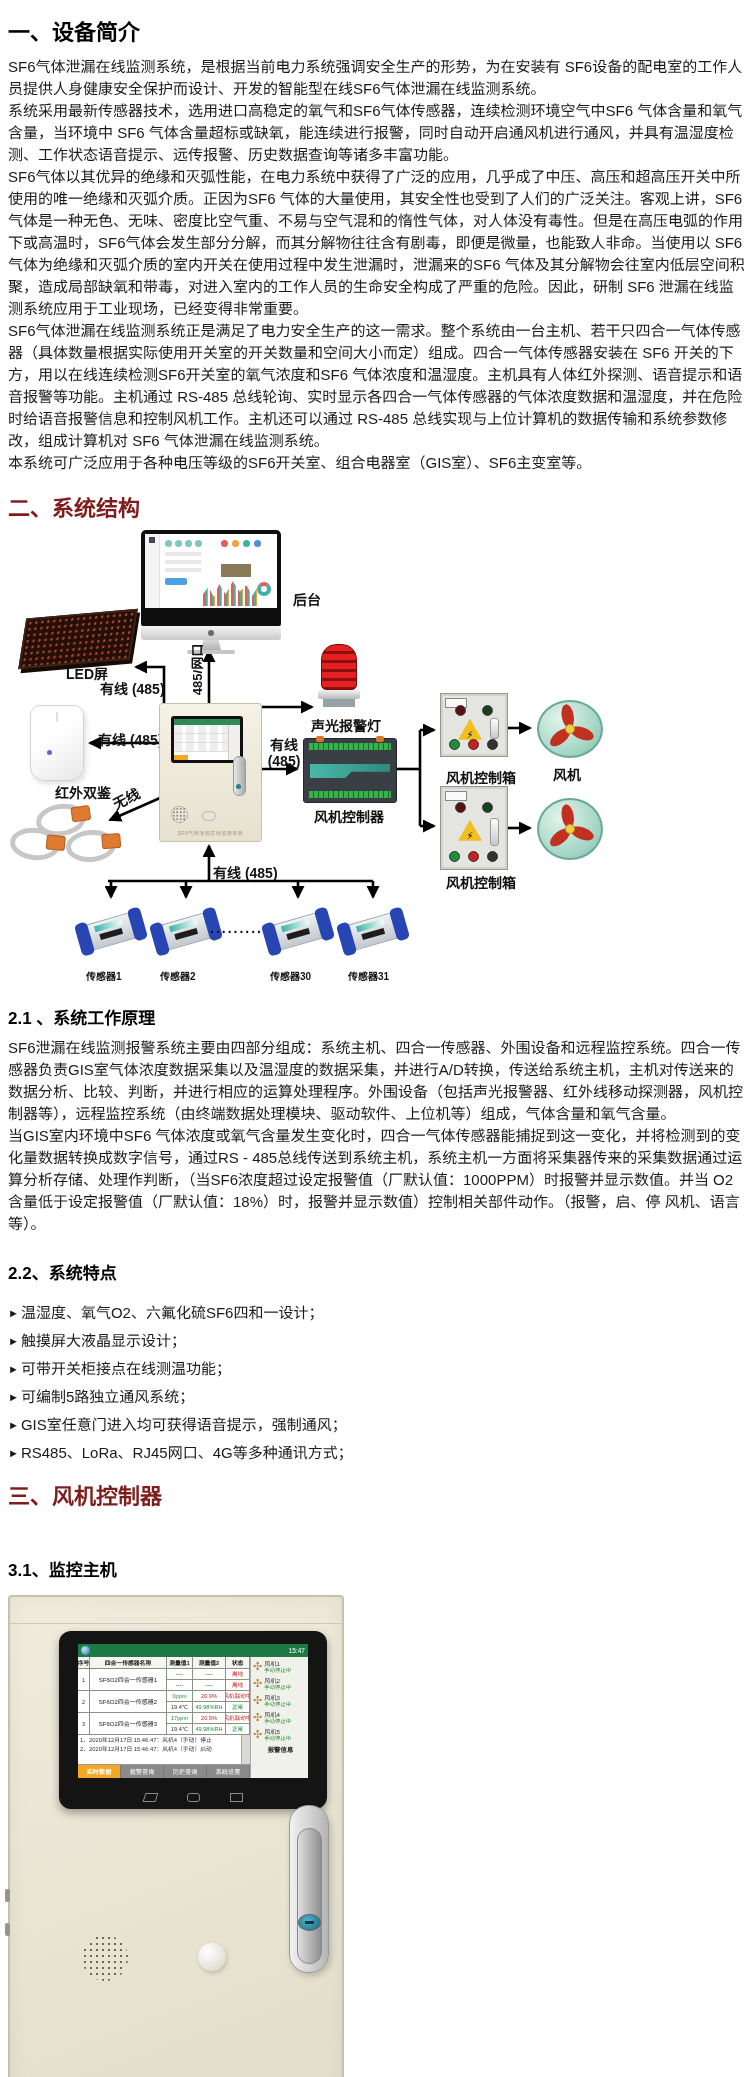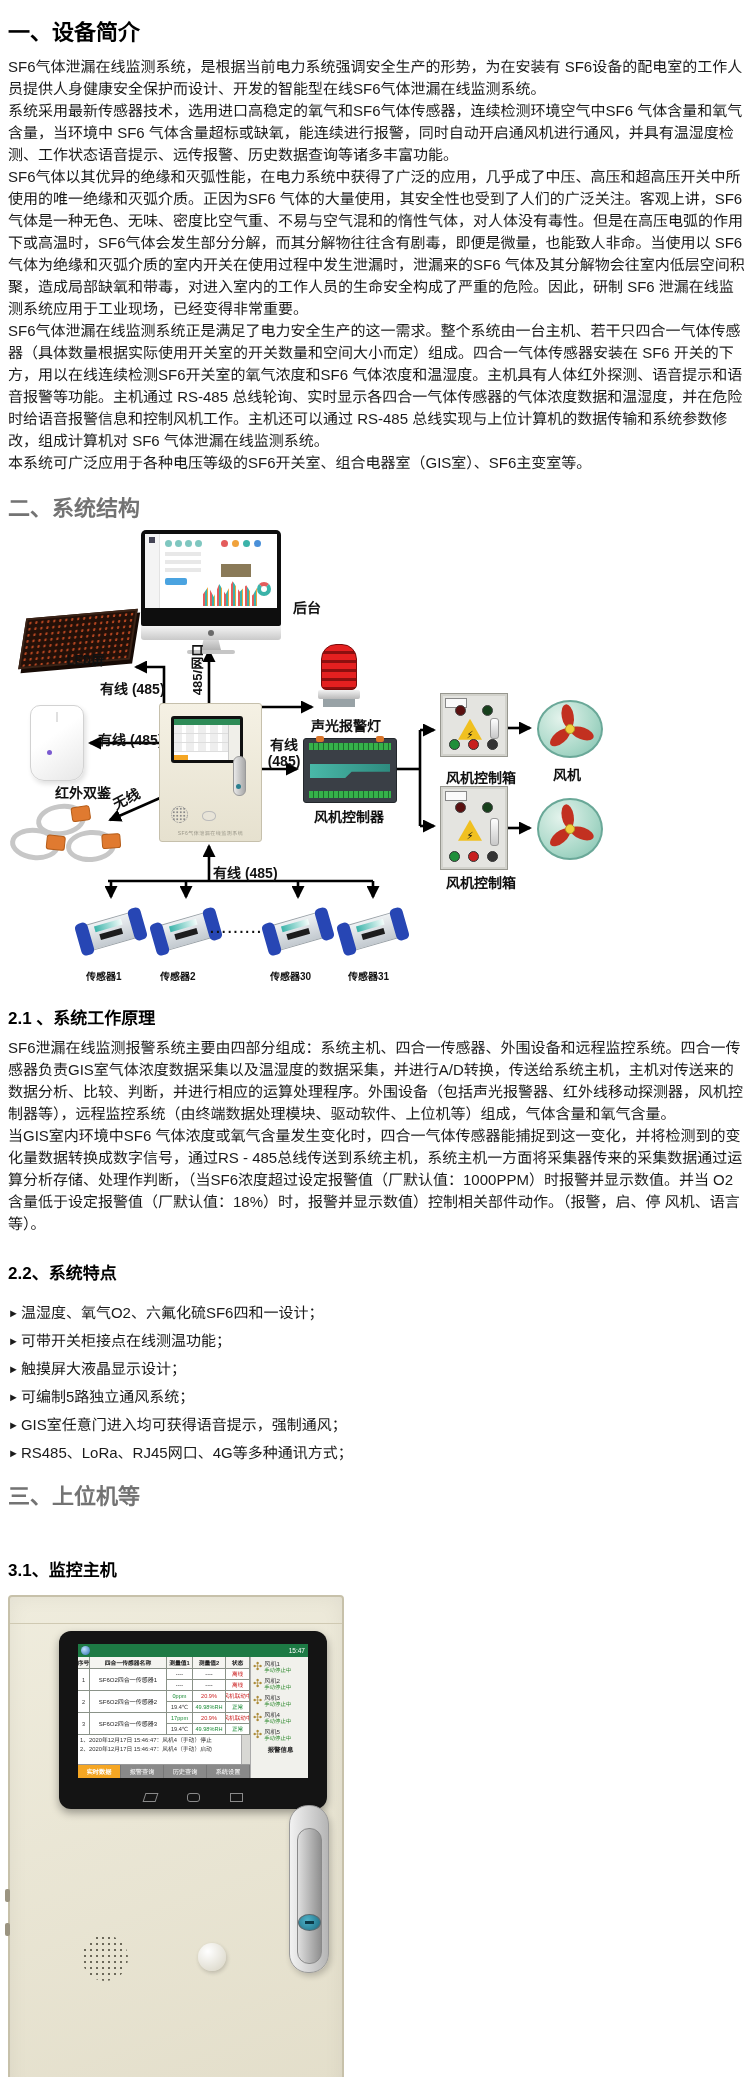--- a/index.html
+++ b/index.html
@@ -1,19 +1,19 @@
 <!DOCTYPE html>
 <html lang="zh-CN"><head>
 <meta charset="utf-8">
 <style>
   html,body{margin:0;padding:0;background:#fff;color:#111;
     font-family:"Liberation Sans","DejaVu Sans",sans-serif;}
   .page{width:750px;margin:0 auto;padding:2px 5px 20px 8px;box-sizing:border-box;}
   h1.sec{font-size:22px;font-weight:bold;margin:12px 0 10px;color:#000;}
-  h2.sec{font-size:22px;font-weight:bold;margin:16px 0 8px;color:#737373;}
+  h2.sec{font-size:22px;font-weight:bold;margin:16px 0 8px;color:#7f1d1d;}
   h3.sec{font-size:17px;font-weight:bold;margin:16px 0 8px;color:#000;}
   p.body{margin:0;font-size:15px;line-height:22px;color:#1a1a1a;}
   .feature{font-size:15px;line-height:22px;margin:0 0 6px;color:#1a1a1a;}
   .feature .mk{font-size:11px;vertical-align:1px;margin-right:2px;}
 
   
   .diagram{position:relative;width:735px;height:458px;margin:6px 0 2px;}
   .dsvg{position:absolute;left:0;top:0;}
   .dlabel{position:absolute;font-weight:bold;font-size:14px;color:#111;white-space:nowrap;}
   .dlabel.small{font-size:10px;}
@@ -252,24 +252,24 @@
           <span class="p-btn"></span>
           <span class="p-map"></span>
           <span class="p-chart"></span>
           <span class="p-donut"></span>
         </div>
       </div>
       <div class="chin"></div>
       <div class="stand"></div>
       <div class="base"></div>
     </div>
-    <div class="dlabel" style="left:285px;top:67px;">后台</div>
+    <div class="dlabel" style="left:285px;top:59px;">后台</div>
 
     <div class="led"></div>
-    <div class="dlabel" style="left:58px;top:119px;font-family:Liberation Mono, monospace;">LED屏</div>
+    <div class="dlabel" style="left:58px;top:133px;">LED屏</div>
     <div class="dlabel" style="left:92px;top:148px;">有线 (485)</div>
     <div class="dlabel" style="left:152px;top:130px;width:72px;text-align:center;transform:rotate(-90deg);font-size:13px;">485/网口</div>
 
     <div class="beacon">
       <div class="b-dome"></div>
       <div class="b-base"></div>
       <div class="b-foot"></div>
     </div>
     <div class="dlabel" style="left:303px;top:185px;">声光报警灯</div>
 
@@ -390,36 +390,36 @@
 
   <h3 class="sec">2.1 、系统工作原理</h3>
   <p class="body">SF6泄漏在线监测报警系统主要由四部分组成：系统主机、四合一传感器、外围设备和远程监控系统。四合一传感器负责GIS室气体浓度数据采集以及温湿度的数据采集，并进行A/D转换，传送给系统主机，主机对传送来的数据分析、比较、判断，并进行相应的运算处理程序。外围设备（包括声光报警器、红外线移动探测器，风机控制器等），远程监控系统（由终端数据处理模块、驱动软件、上位机等）组成，气体含量和氧气含量。</p>
   <p class="body">当GIS室内环境中SF6 气体浓度或氧气含量发生变化时，四合一气体传感器能捕捉到这一变化，并将检测到的变化量数据转换成数字信号，通过RS - 485总线传送到系统主机，系统主机一方面将采集器传来的采集数据通过运算分析存储、处理作判断，（当SF6浓度超过设定报警值（厂默认值：1000PPM）时报警并显示数值。并当 O2 含量低于设定报警值（厂默认值：18%）时，报警并显示数值）控制相关部件动作。（报警，启、停 风机、语言等）。</p>
 
   <h3 class="sec" style="margin:24px 0 18px;">2.2、系统特点</h3>
   <div class="feature">
     <span class="mk">►</span><span>温湿度、氧气O2、六氟化硫SF6四和一设计；</span>
   </div>
   <div class="feature">
+    <span class="mk">►</span><span>触摸屏大液晶显示设计；</span>
+  </div>
+  <div class="feature">
     <span class="mk">►</span><span>可带开关柜接点在线测温功能；</span>
-  </div>
-  <div class="feature">
-    <span class="mk">►</span><span>触摸屏大液晶显示设计；</span>
   </div>
   <div class="feature">
     <span class="mk">►</span><span>可编制5路独立通风系统；</span>
   </div>
   <div class="feature">
     <span class="mk">►</span><span>GIS室任意门进入均可获得语音提示，强制通风；</span>
   </div>
   <div class="feature">
     <span class="mk">►</span><span>RS485、LoRa、RJ45网口、4G等多种通讯方式；</span>
   </div>
 
-  <h2 class="sec" style="margin:14px 0 0;">三、上位机等</h2>
+  <h2 class="sec" style="margin:14px 0 0;">三、风机控制器</h2>
 
   <h3 class="sec" style="margin:46px 0 6px;">3.1、监控主机</h3>
 
   <div class="photo">
     <div class="cab">
       <div class="cab-seam"></div>
       <span class="hinge hg1"></span>
       <span class="hinge hg2"></span>
 
       <div class="tab">

